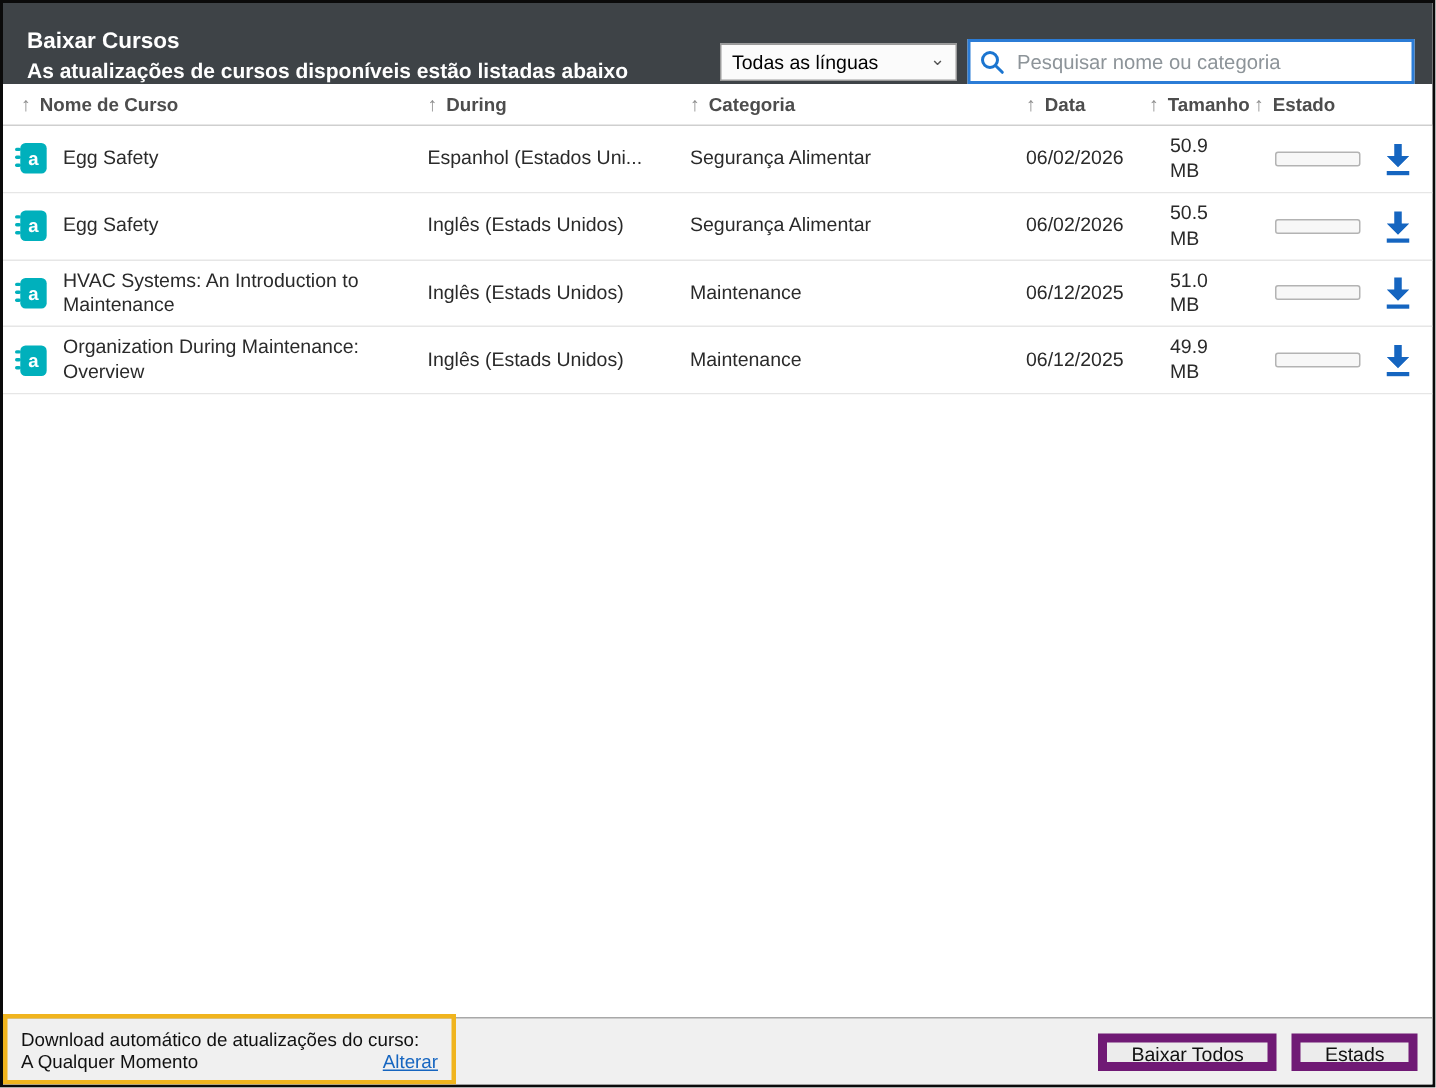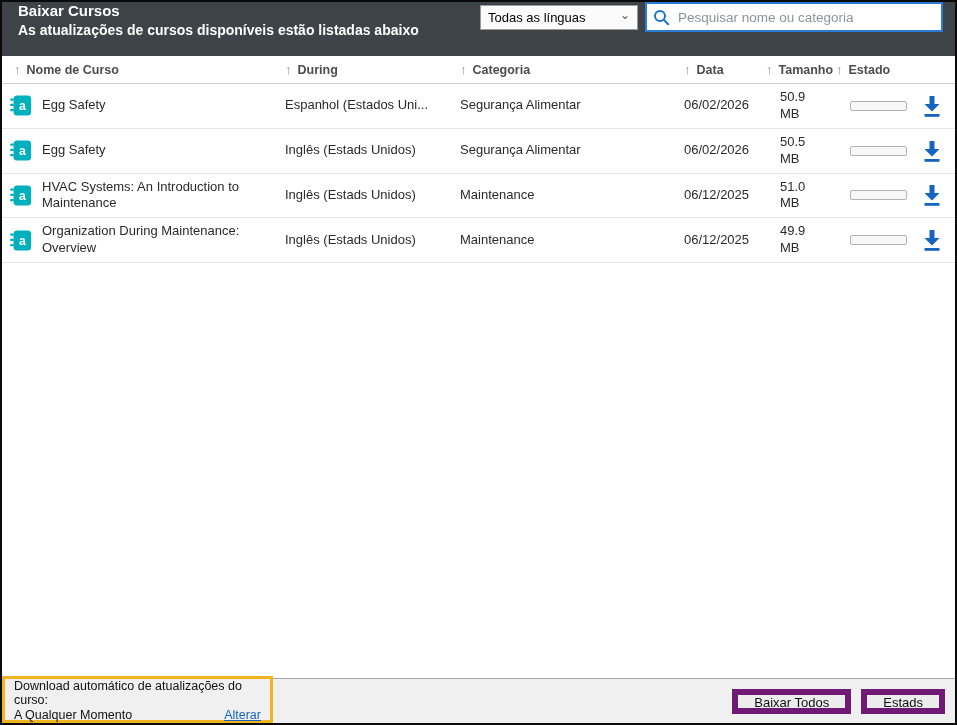--- a/index.html
+++ b/index.html
@@ -4,21 +4,21 @@
 <style>
   html,body{margin:0;padding:0;background:#cfcfcf;font-family:"Liberation Sans",sans-serif;}
   .window{
     position:relative;width:957px;height:725px;box-sizing:border-box;
     border:2px solid #0a0a0a;background:#ffffff;display:flex;flex-direction:column;overflow:hidden;
   }
   
   .titlebar{height:28px;background:#eef2f5;display:flex;align-items:center;padding:0 12px;flex:0 0 auto;}
   .titlebar span{font-size:12px;color:#111;}
   
-  .toolbar{height:54px;background:#3e4347;display:flex;align-items:flex-start;justify-content:space-between;
+  .toolbar{height:54px;background:#3e4347;display:flex;align-items:flex-end;justify-content:space-between;
     padding:0 12px 0 16px;flex:0 0 auto;box-sizing:border-box;}
   .toolbar-text{display:flex;flex-direction:column;justify-content:center;gap:2px;}
   .page-title{color:#fff;font-size:15px;font-weight:bold;line-height:1.2;}
   .page-subtitle{color:#fff;font-size:14px;font-weight:bold;line-height:1.2;}
   .toolbar-controls{display:flex;align-items:center;gap:7px;}
   .select{
     width:158px;height:25px;background:#fbfbfb;border:1px solid #9a9a9a;box-sizing:border-box;
     display:flex;align-items:center;justify-content:space-between;padding:0 7px;cursor:default;
   }
   .select .val{font-size:13px;color:#000000;}
@@ -52,21 +52,21 @@
   .cell-status{display:flex;align-items:center;gap:14px;padding-left:14px;}
   .progress{width:55px;height:8px;border:1px solid #b3b3b3;background:#f7f7f7;border-radius:2px;}
   .dl-btn{display:flex;align-items:center;cursor:pointer;}
   
   .spacer{flex:1 1 auto;background:#fff;}
   .footer{
     position:relative;height:45px;flex:0 0 auto;background:#f0f0f0;border-top:1px solid #a8a8a8;
     display:flex;align-items:center;justify-content:flex-end;gap:10px;padding-right:10px;box-sizing:border-box;
   }
   .annotation{
-    position:absolute;left:0;top:-3px;bottom:0;width:271px;box-sizing:border-box;
+    position:absolute;left:0;top:-3px;bottom:0;width:302px;box-sizing:border-box;
     border:3px solid #f0b41e;padding:3px 9px 2px 9px;display:flex;flex-direction:column;justify-content:center;gap:1px;
   }
   .annotation .line1{font-size:12.5px;color:#111;}
   .annotation .line2{display:flex;align-items:center;justify-content:space-between;font-size:12.5px;color:#111;gap:28px;}
   .annotation a{color:#1565c0;text-decoration:underline;font-size:12.5px;cursor:pointer;}
   .btn{
     font-family:"Liberation Sans",sans-serif;font-size:13px;color:#111;
     background:#ececec;border:6px solid #701a75;height:25px;padding:0 16px;cursor:pointer;
   }
 </style>

